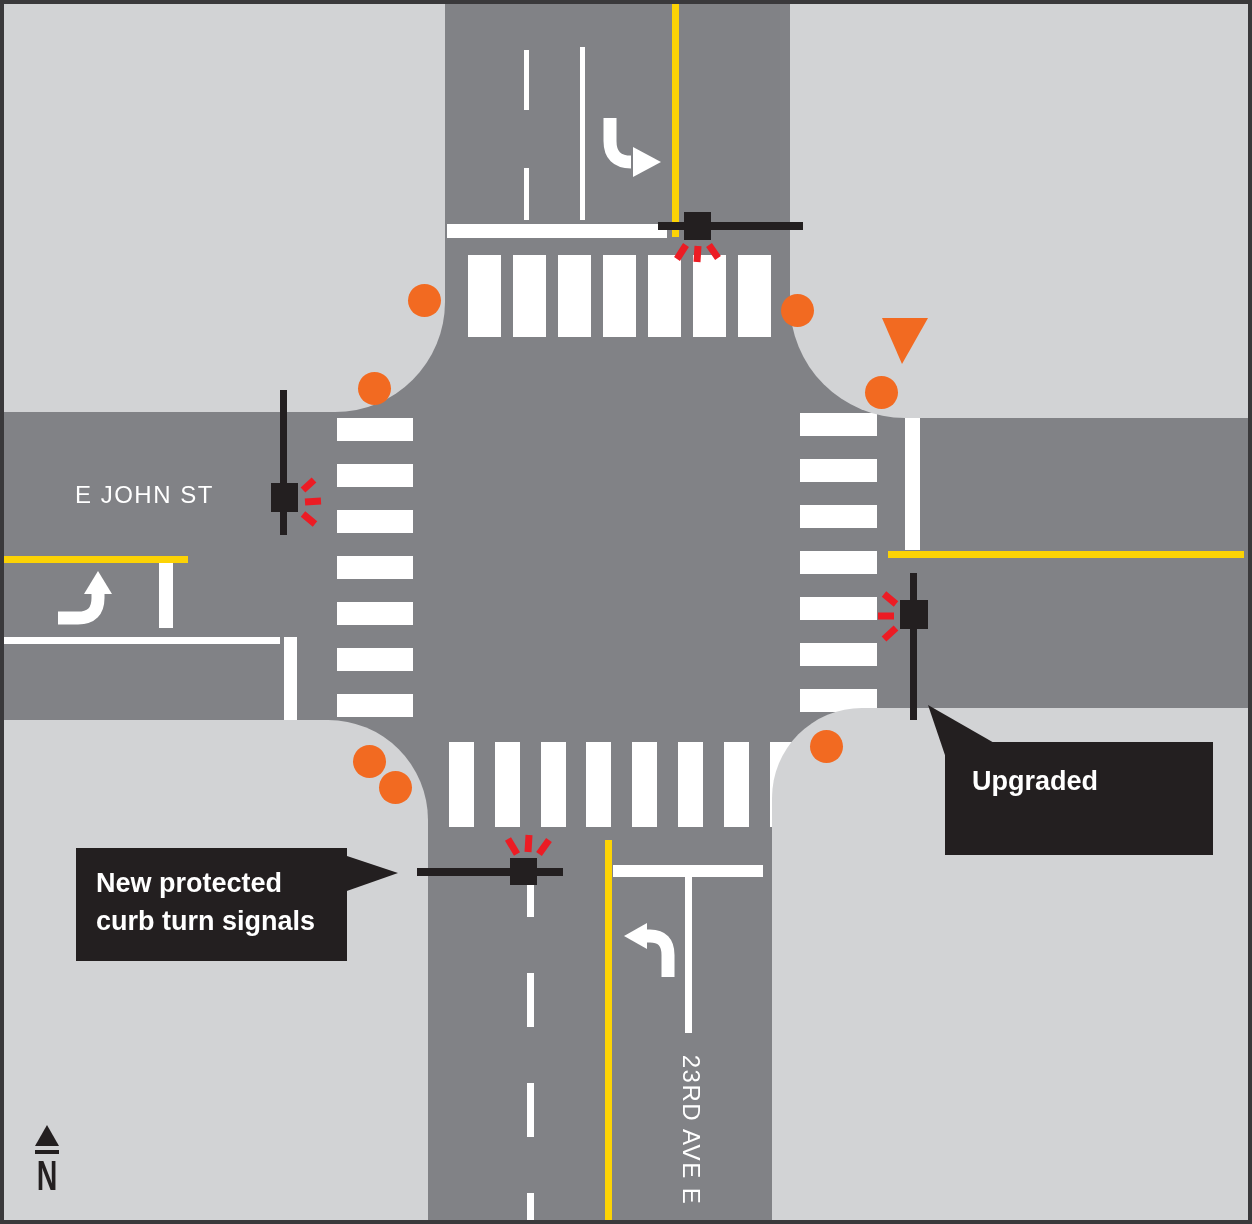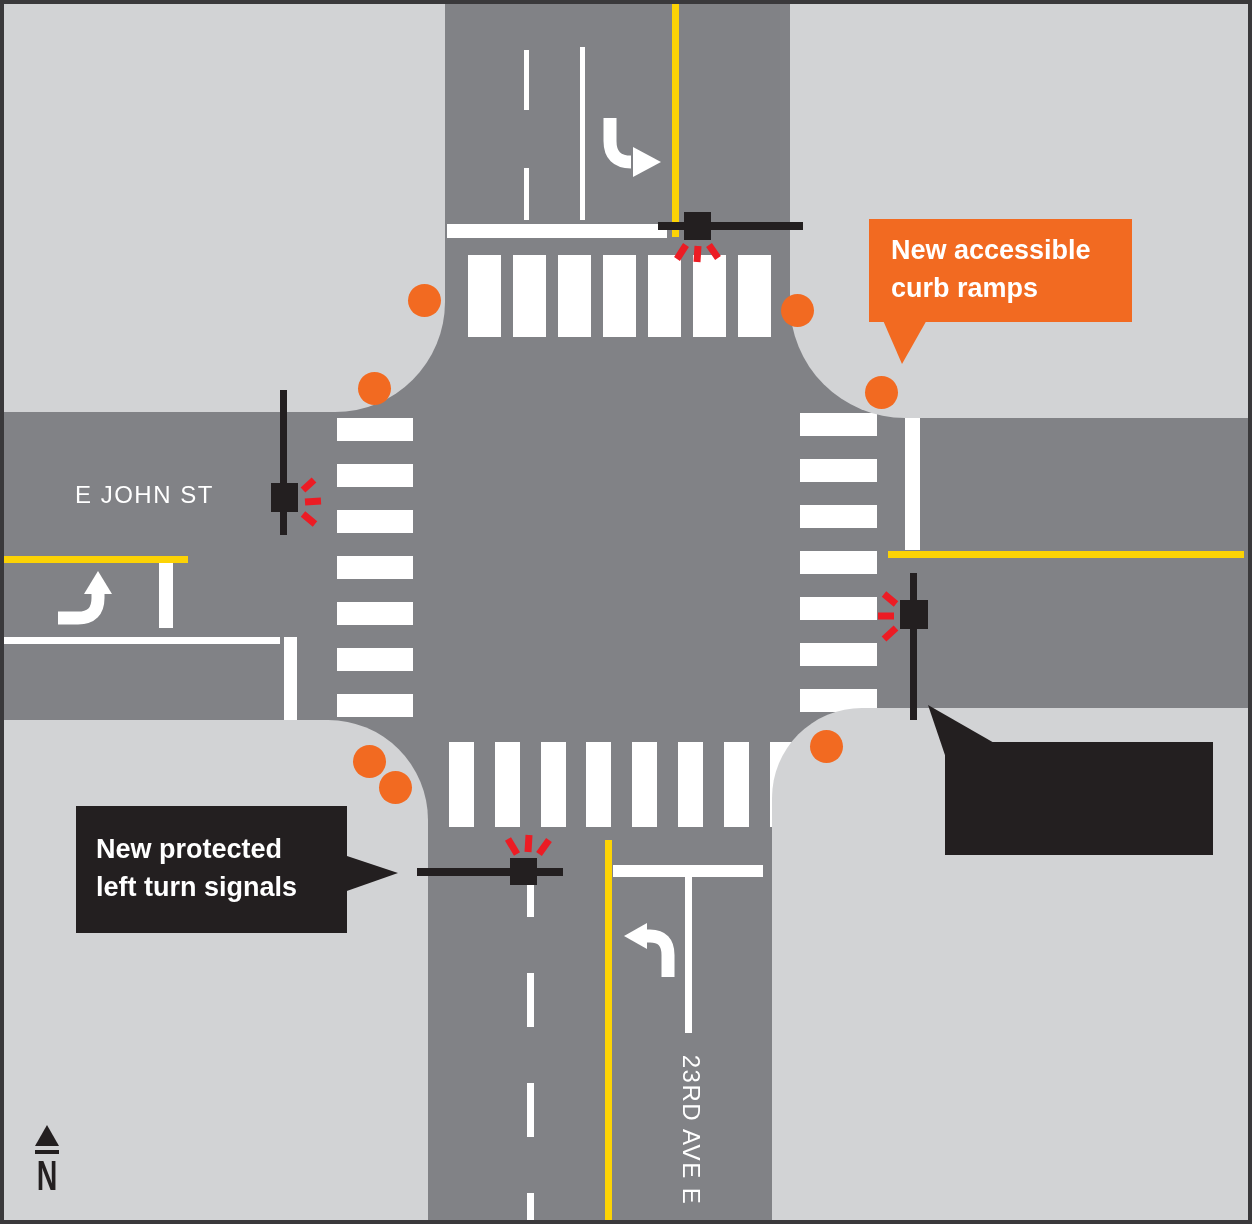--- a/index.html
+++ b/index.html
@@ -39,22 +39,22 @@
   .compass-n{position:absolute;left:47px;top:1152px;z-index:5;
              color:var(--signal-black,#231f20);font-size:42px;font-weight:bold;
              transform:translateX(-50%) scaleX(0.68);}
   
   .callout{position:absolute;z-index:5;color:#fff;font-weight:bold;
            font-size:27px;line-height:38px;}
   .callout.curb{left:869px;top:219px;width:263px;height:103px;
                 background:var(--accent-orange,#f26a21);padding:12px 0 0 22px;}
   .callout.upg{left:945px;top:742px;width:268px;height:113px;
                background:var(--signal-black,#231f20);padding:20px 0 0 27px;}
-  .callout.npl{left:76px;top:806px;width:271px;height:127px;
-               background:var(--signal-black,#231f20);padding:24px 0 0 20px;}
+  .callout.npl{left:76px;top:848px;width:271px;height:113px;
+               background:var(--signal-black,#231f20);padding:16px 0 0 20px;}
   .frame{position:absolute;inset:0;border:4px solid #3a393b;z-index:6;pointer-events:none;}
 </style>
 </head>
 <body>
 
 <div class="canvas">
 
   <div id="markings">
       <div class="mark yl" style="left: 672px; top: 4px; width: 7px; height: 233px;"></div>
       <div class="mark yl" style="left: 605px; top: 840px; width: 7px; height: 380px;"></div>
@@ -162,27 +162,24 @@
 
     <g>
       <polygon class="compass-part" points="47,1125 35,1146 59,1146"></polygon>
       <rect class="compass-part" x="35" y="1150" width="24" height="4"></rect>
     </g>
   </svg>
 
   <div class="label street-w">E JOHN ST</div>
   <div class="label street-s">23RD AVE E</div>
 
-  <div class="callout curb">
-    <div>New accessible</div>
-    <div>curb ramps</div>
-  </div>
   <div class="callout upg">
+    <div>Upgraded</div>
   </div>
   <div class="callout npl">
     <div>New protected</div>
-    <div>left turn signals</div>
+    <div>curb turn signals</div>
   </div>
 
   <div class="compass-n">N</div>
 
   <div class="frame"></div>
 </div>
 
 </body></html>

